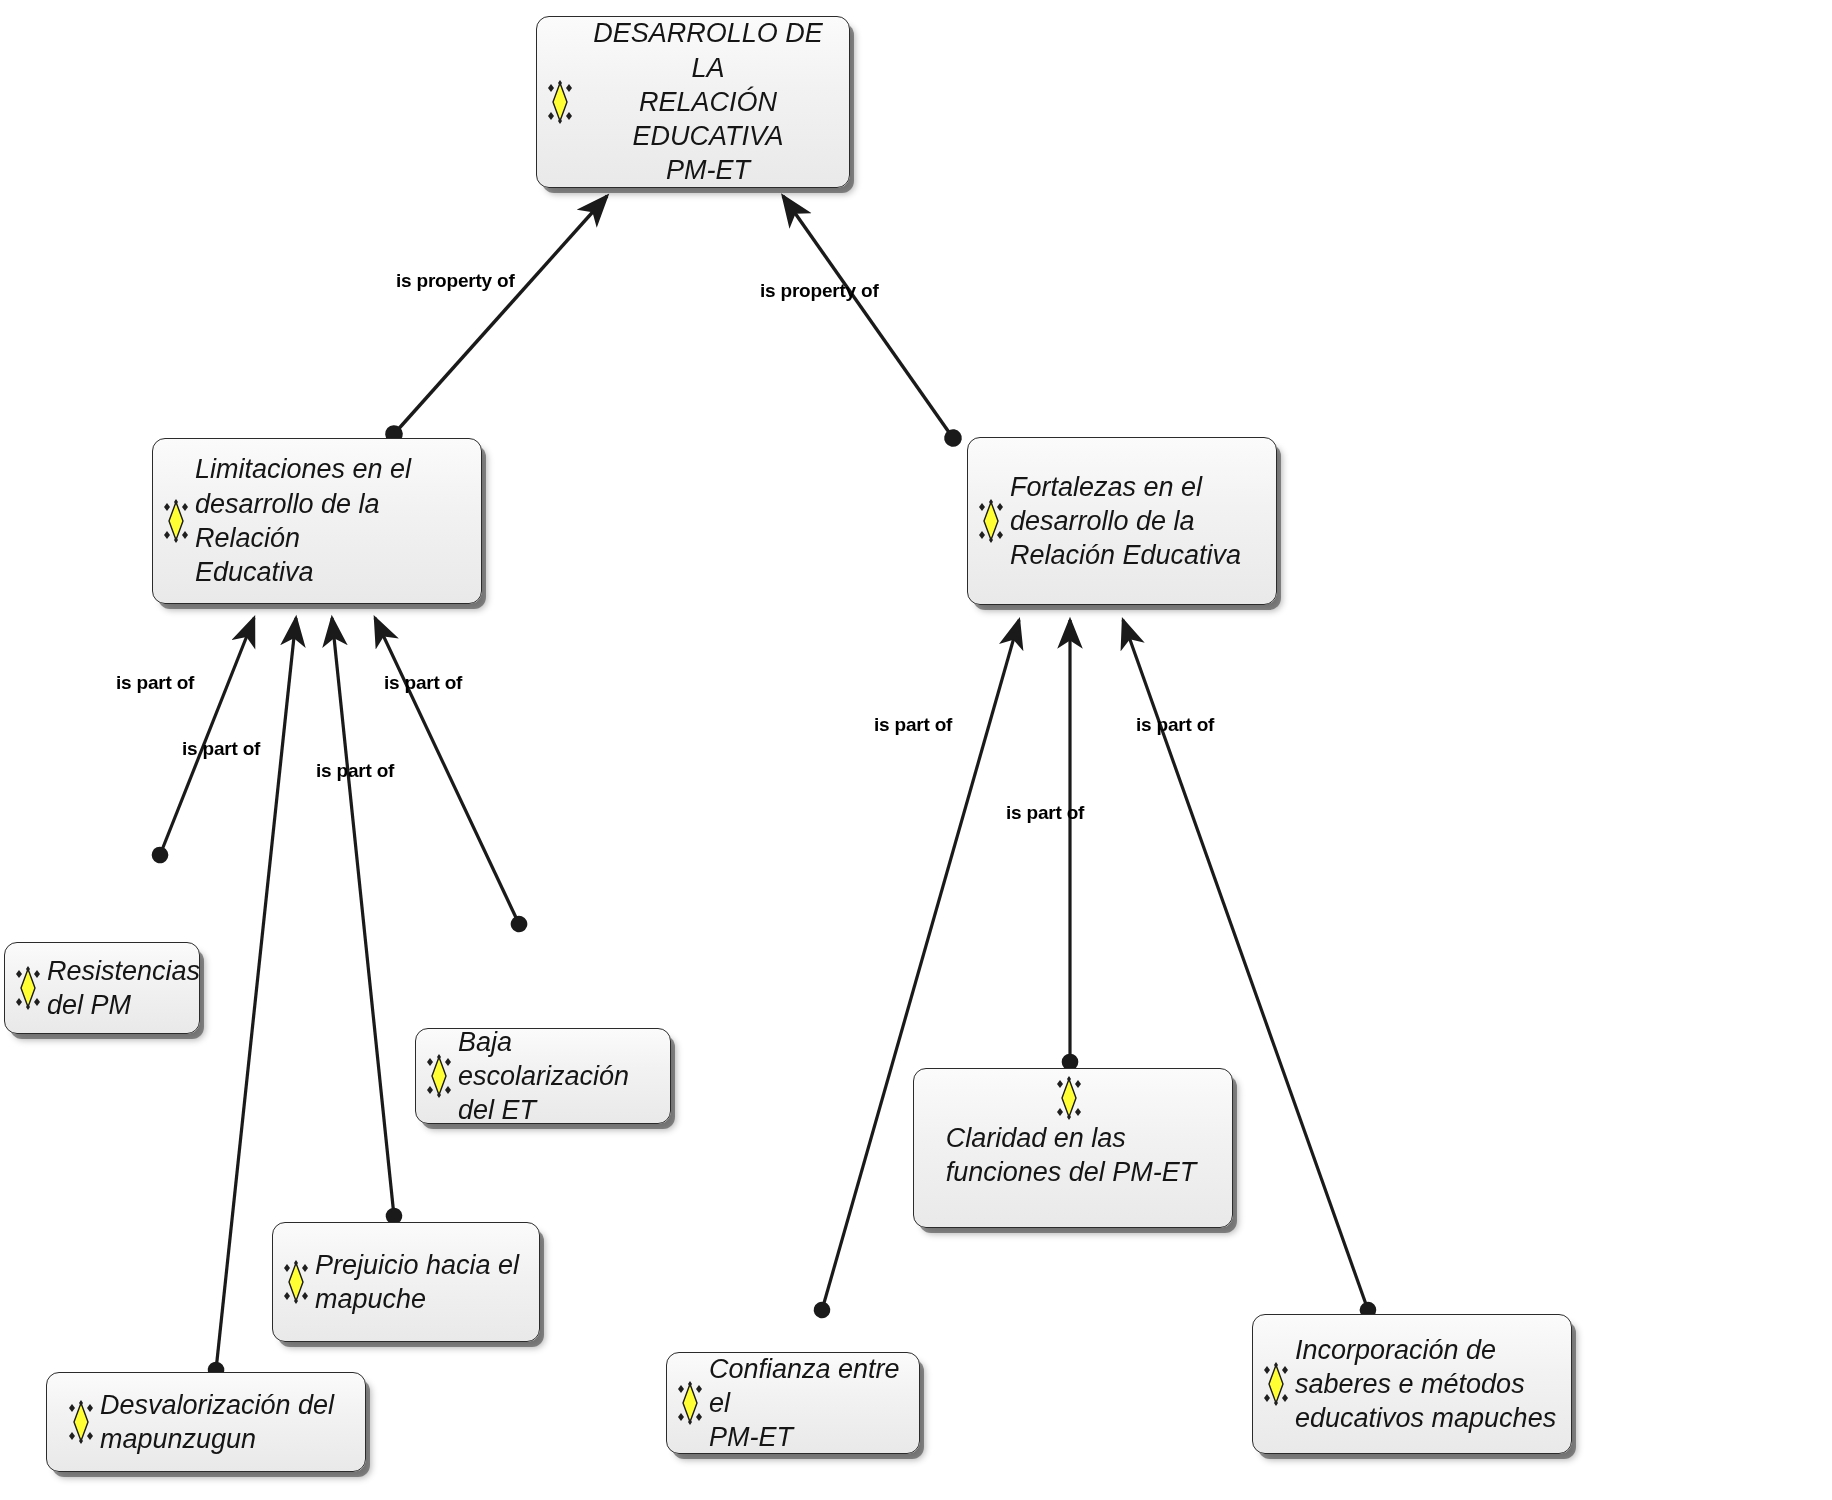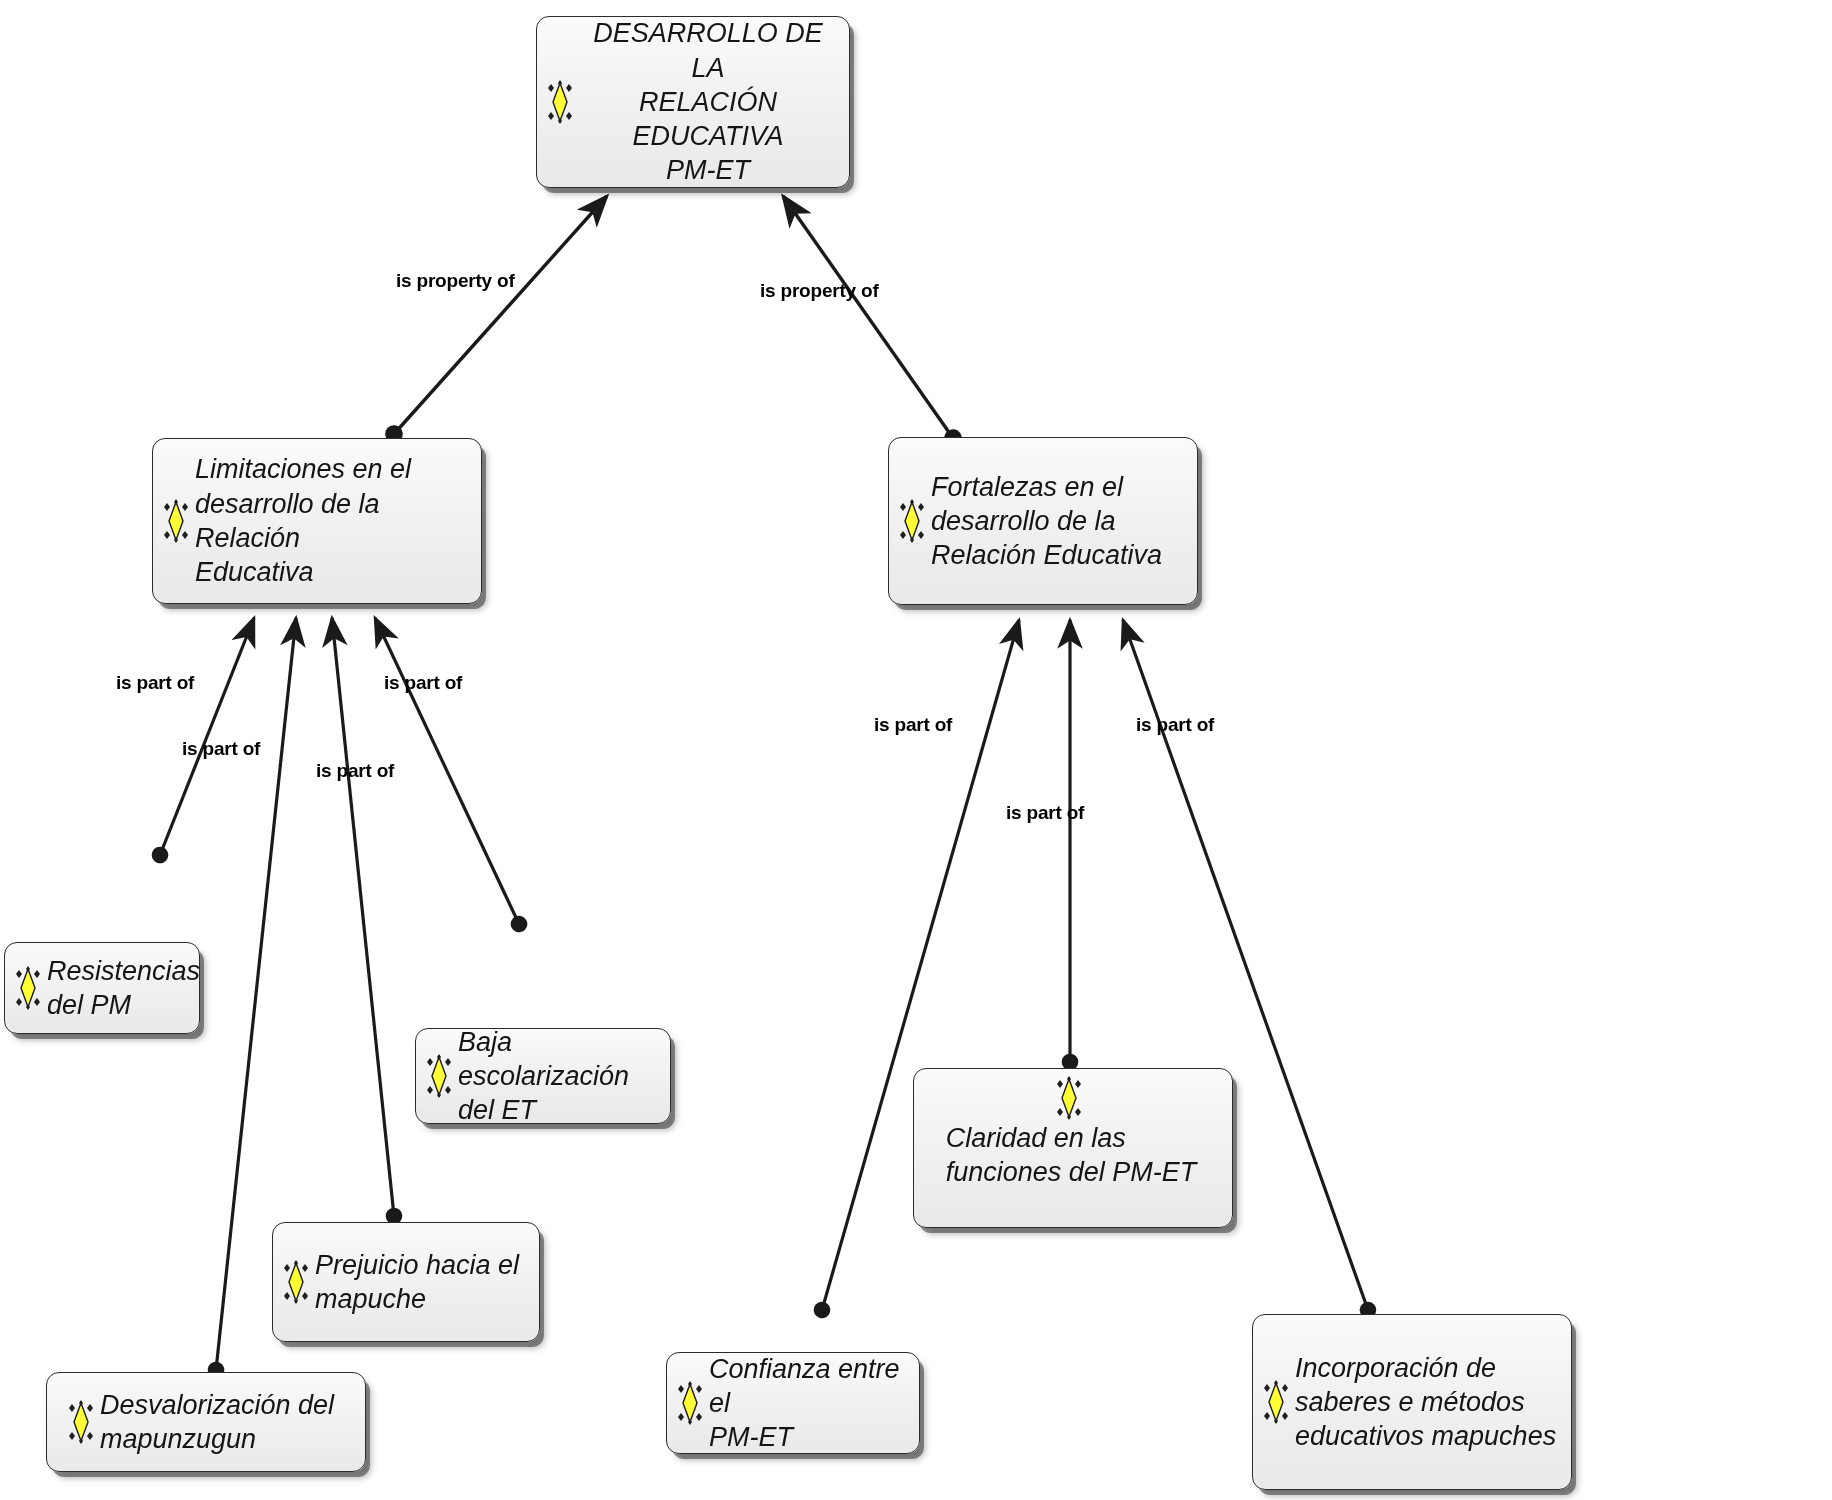--- a/index.html
+++ b/index.html
@@ -59,28 +59,28 @@
     font-size: 19px;
     font-weight: bold;
     color: #000000;
     white-space: nowrap;
     letter-spacing: -0.2px;
   }
 
   
   #node-root        { left: 536px;  top: 16px;   width: 314px;  height: 172px; }
   #node-limitaciones{ left: 152px;  top: 438px;  width: 330px;  height: 166px; }
-  #node-fortalezas  { left: 888px;  top: 437px;  width: 310px;  height: 168px; }
+  #node-fortalezas  { left: 967px;  top: 437px;  width: 310px;  height: 168px; }
   #node-resistencias{ left: 4px;    top: 942px;  width: 196px;  height: 92px;  }
   #node-baja        { left: 415px;  top: 1028px; width: 256px;  height: 96px;  }
   #node-prejuicio   { left: 272px;  top: 1222px; width: 268px;  height: 120px; }
   #node-desvalor    { left: 46px;   top: 1372px; width: 320px;  height: 100px; padding-left: 19px; }
   #node-claridad    { left: 913px;  top: 1068px; width: 320px;  height: 160px; flex-direction: column; }
   #node-confianza   { left: 666px;  top: 1312px; width: 254px;  height: 102px; margin-top: 40px; }
-  #node-incorpora   { left: 1252px; top: 1314px; width: 320px;  height: 176px; }
+  #node-incorpora   { left: 1252px; top: 1314px; width: 320px;  height: 140px; }
 </style>
 </head>
 <body>
 
 <div id="canvas">
 
   <svg id="edge-layer" viewBox="0 0 1832 1500" width="1832" height="1500" xmlns="http://www.w3.org/2000/svg">
     <defs>
       <marker id="arrowhead" markerWidth="11" markerHeight="11" refX="9" refY="4" orient="auto" markerUnits="strokeWidth">
         <path d="M0,0 L10,4 L0,8 L2.6,4 z" fill="#1a1a1a"></path>

